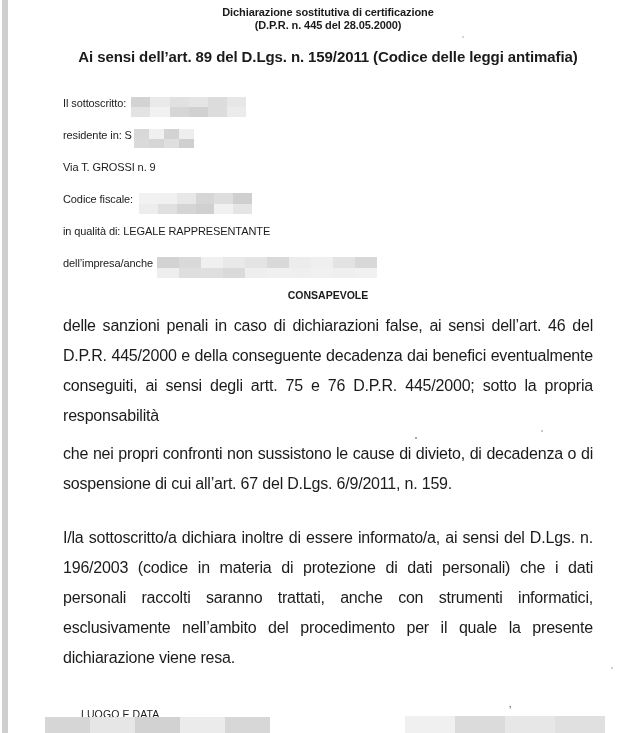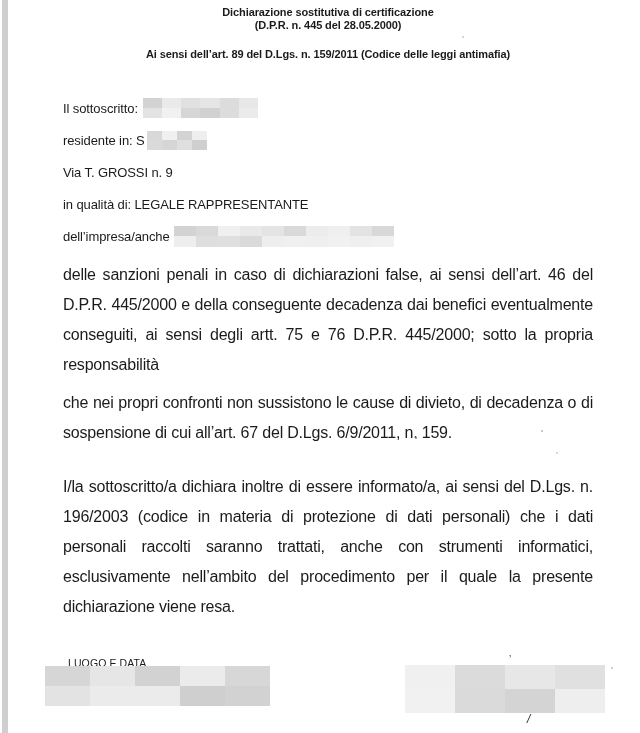--- a/index.html
+++ b/index.html
@@ -5,24 +5,24 @@
   html,body{margin:0;padding:0;background:#ffffff;}
   .page{
     position:relative;width:640px;height:733px;background:#ffffff;
     font-family:"Liberation Sans",sans-serif;color:#1b1b1b;overflow:hidden;
   }
   .page-edge{position:absolute;left:2px;top:0;height:733px;width:6px;background:#cfcfcf;}
   .content{position:absolute;left:63px;top:0;width:530px;}
 
   .title-block{margin-top:6px;}
   .title-line{text-align:center;font-weight:bold;font-size:11px;line-height:13px;letter-spacing:-0.1px;}
-  .subtitle{text-align:center;font-weight:bold;font-size:11px;margin-top:16px;letter-spacing:-0.1px;}
+  .subtitle{text-align:center;font-weight:bold;font-size:15px;margin-top:16px;letter-spacing:-0.1px;}
 
   .form{margin-top:32px;}
-  .fline{display:flex;align-items:center;height:32px;font-size:13px;letter-spacing:-0.1px;}
+  .fline{display:flex;align-items:flex-start;height:32px;font-size:11px;letter-spacing:-0.1px;}
   .right-label{margin-left:auto;margin-right:78px;}
 
   .redaction{overflow:hidden;}
   .rx-subscriber{width:115px;height:20px;margin-left:5px;}
   .rx-birthplace{width:68px;height:20px;margin-left:3px;}
   .rx-residence{width:60px;height:19px;margin-left:2px;}
   .rx-fiscalcode{width:113px;height:21px;margin-left:6px;}
   .rx-company{width:220px;height:21px;margin-left:4px;}
   .rx-place{width:225px;height:40px;margin-top:-4px;}
   .rx-signature{width:200px;height:48px;}
@@ -31,21 +31,21 @@
   .heading-consapevole{margin-top:-2px;}
   .heading-dichiara{margin-top:6px;}
 
   .para{font-size:16px;letter-spacing:-0.2px;line-height:30px;text-align:justify;}
   .para-sanzioni{margin-top:8px;}
   .para-dichiarazione{margin-top:8px;}
   .para-privacy{margin-top:24px;}
 
   .footer{display:flex;justify-content:space-between;margin-top:35px;font-size:10.5px;}
   .sig-left{margin-left:-18px;}
-  .place-date-label{margin-left:23px;line-height:13px;letter-spacing:0.1px;}
+  .place-date-label{margin-left:36px;line-height:13px;letter-spacing:0.1px;}
   .sig-right{position:relative;width:200px;margin-top:8px;margin-right:-12px;}
   .mark-top{position:absolute;top:-11px;left:104px;font-size:10px;color:#3a3a3a;}
   .mark-bottom{position:absolute;top:47px;left:122px;font-size:12px;color:#2e2e2e;font-style:italic;}
 
   .dot{position:absolute;width:2px;height:2px;border-radius:50%;}
   .dot-a{left:462px;top:36px;background:#c9c9c9;}
   .dot-b{left:415px;top:437px;background:#8a8a8a;}
   .dot-c{left:541px;top:430px;background:#b8b8b8;}
   .dot-d{left:611px;top:667px;background:#c2c2c2;}
   .dot-e{left:556px;top:452px;background:#cccccc;}
@@ -93,20 +93,37 @@
             <div style="background: rgb(218, 218, 218);"></div>
             <div style="background: rgb(214, 214, 214);"></div>
             <div style="background: rgb(223, 223, 223);"></div>
             <div style="background: rgb(207, 207, 207);"></div>
           </span>
       </div>
       <div class="fline">
         <span>Via T. GROSSI n. 9</span>
       </div>
       <div class="fline">
+        <span>Codice fiscale:</span>
+        <span class="redaction rx-fiscalcode" style="display: grid; grid-template-columns: repeat(6, 1fr); grid-template-rows: repeat(2, 1fr);">
+            <div style="background: rgb(242, 242, 242);"></div>
+            <div style="background: rgb(241, 241, 241);"></div>
+            <div style="background: rgb(232, 232, 232);"></div>
+            <div style="background: rgb(214, 214, 214);"></div>
+            <div style="background: rgb(222, 222, 222);"></div>
+            <div style="background: rgb(207, 207, 207);"></div>
+            <div style="background: rgb(237, 237, 237);"></div>
+            <div style="background: rgb(224, 224, 224);"></div>
+            <div style="background: rgb(213, 213, 213);"></div>
+            <div style="background: rgb(208, 208, 208);"></div>
+            <div style="background: rgb(241, 241, 241);"></div>
+            <div style="background: rgb(229, 229, 229);"></div>
+          </span>
+      </div>
+      <div class="fline">
         <span>in qualità di: LEGALE RAPPRESENTANTE</span>
       </div>
       <div class="fline">
         <span>dell’impresa/anche</span>
         <span class="redaction rx-company" style="display: grid; grid-template-columns: repeat(10, 1fr); grid-template-rows: repeat(2, 1fr);">
             <div style="background: rgb(211, 211, 211);"></div>
             <div style="background: rgb(217, 217, 217);"></div>
             <div style="background: rgb(240, 240, 240);"></div>
             <div style="background: rgb(233, 233, 233);"></div>
             <div style="background: rgb(228, 228, 228);"></div>
@@ -122,20 +139,21 @@
             <div style="background: rgb(238, 238, 238);"></div>
             <div style="background: rgb(240, 240, 240);"></div>
             <div style="background: rgb(239, 239, 239);"></div>
             <div style="background: rgb(241, 241, 241);"></div>
             <div style="background: rgb(239, 239, 239);"></div>
             <div style="background: rgb(241, 241, 241);"></div>
           </span>
       </div>
     </div>
 
+    <div class="heading heading-consapevole">CONSAPEVOLE</div>
 
     <div class="para para-sanzioni">delle sanzioni penali in caso di dichiarazioni false, ai sensi dell’art. 46 del D.P.R. 445/2000 e della conseguente decadenza dai benefici eventualmente conseguiti, ai sensi degli artt. 75 e 76 D.P.R. 445/2000; sotto la propria responsabilità</div>
 
 
     <div class="para para-dichiarazione">che nei propri confronti non sussistono le cause di divieto, di decadenza o di sospensione di cui all’art. 67 del D.Lgs. 6/9/2011, n. 159.</div>
 
     <div class="para para-privacy">I/la sottoscritto/a dichiara inoltre di essere informato/a, ai sensi del D.Lgs. n. 196/2003 (codice in materia di protezione di dati personali) che i dati personali raccolti saranno trattati, anche con strumenti informatici, esclusivamente nell’ambito del procedimento per il quale la presente dichiarazione viene resa.</div>
 
     <div class="footer">
       <div class="sig-left">

